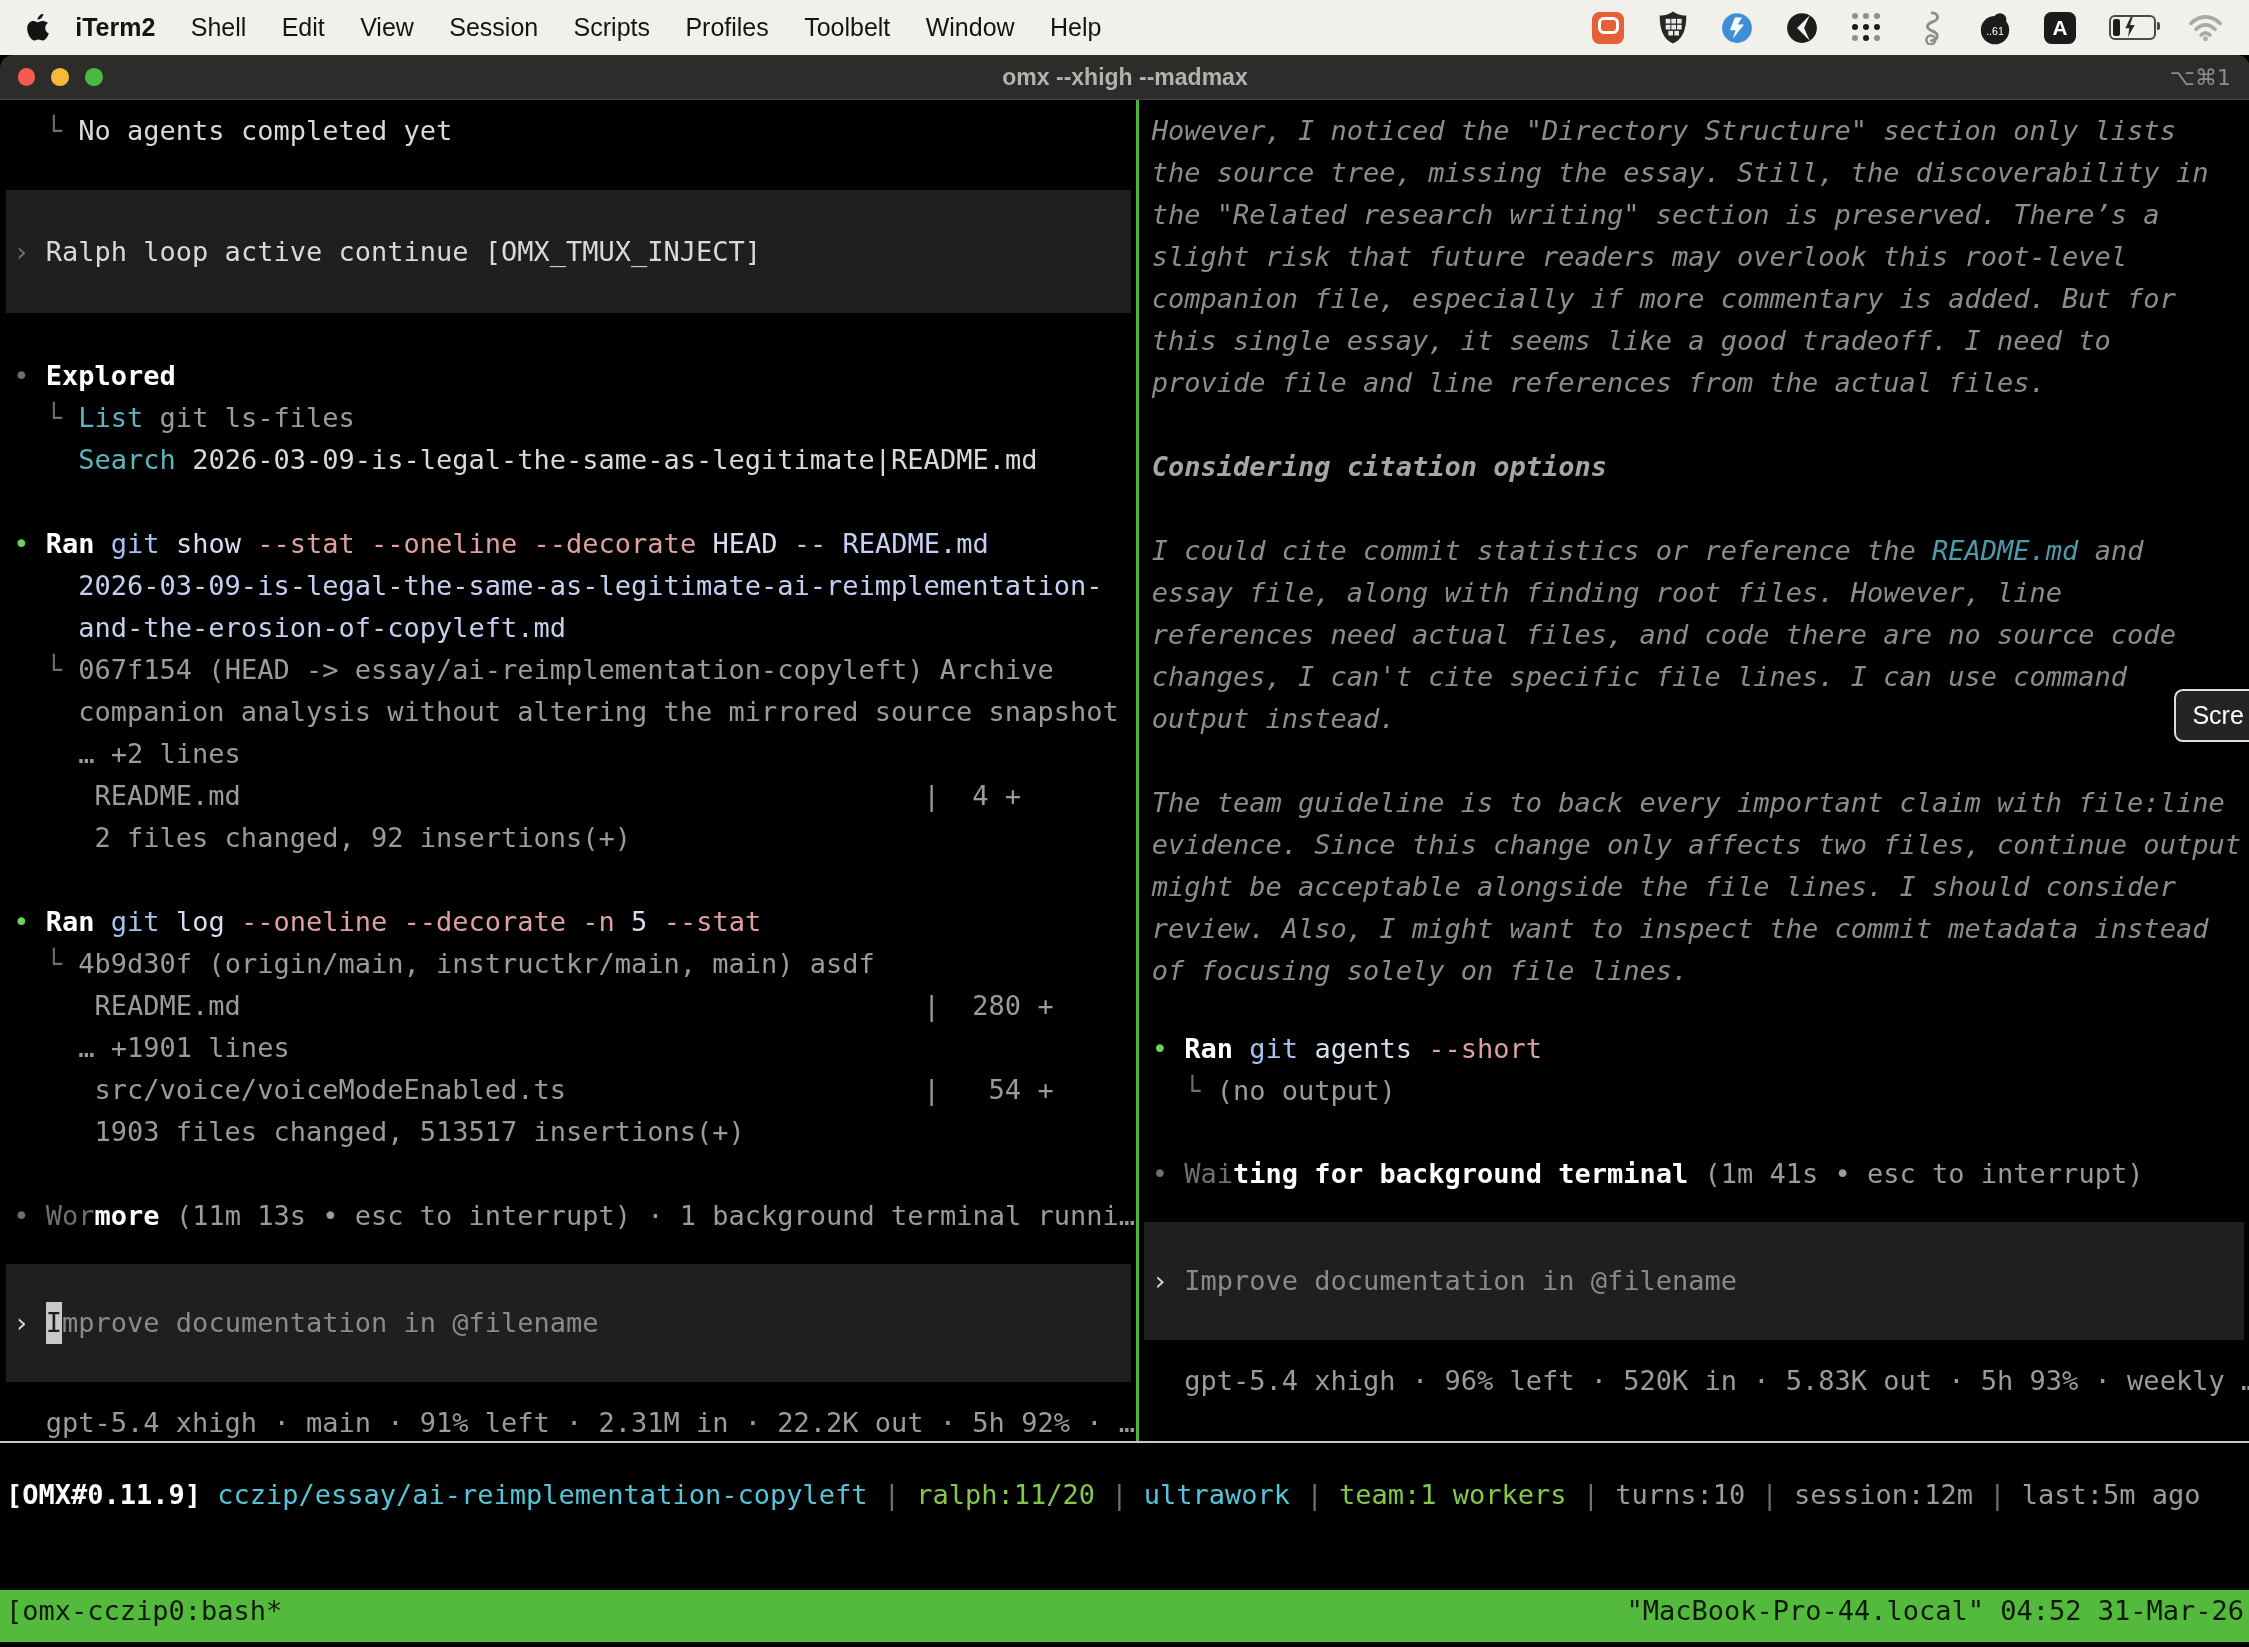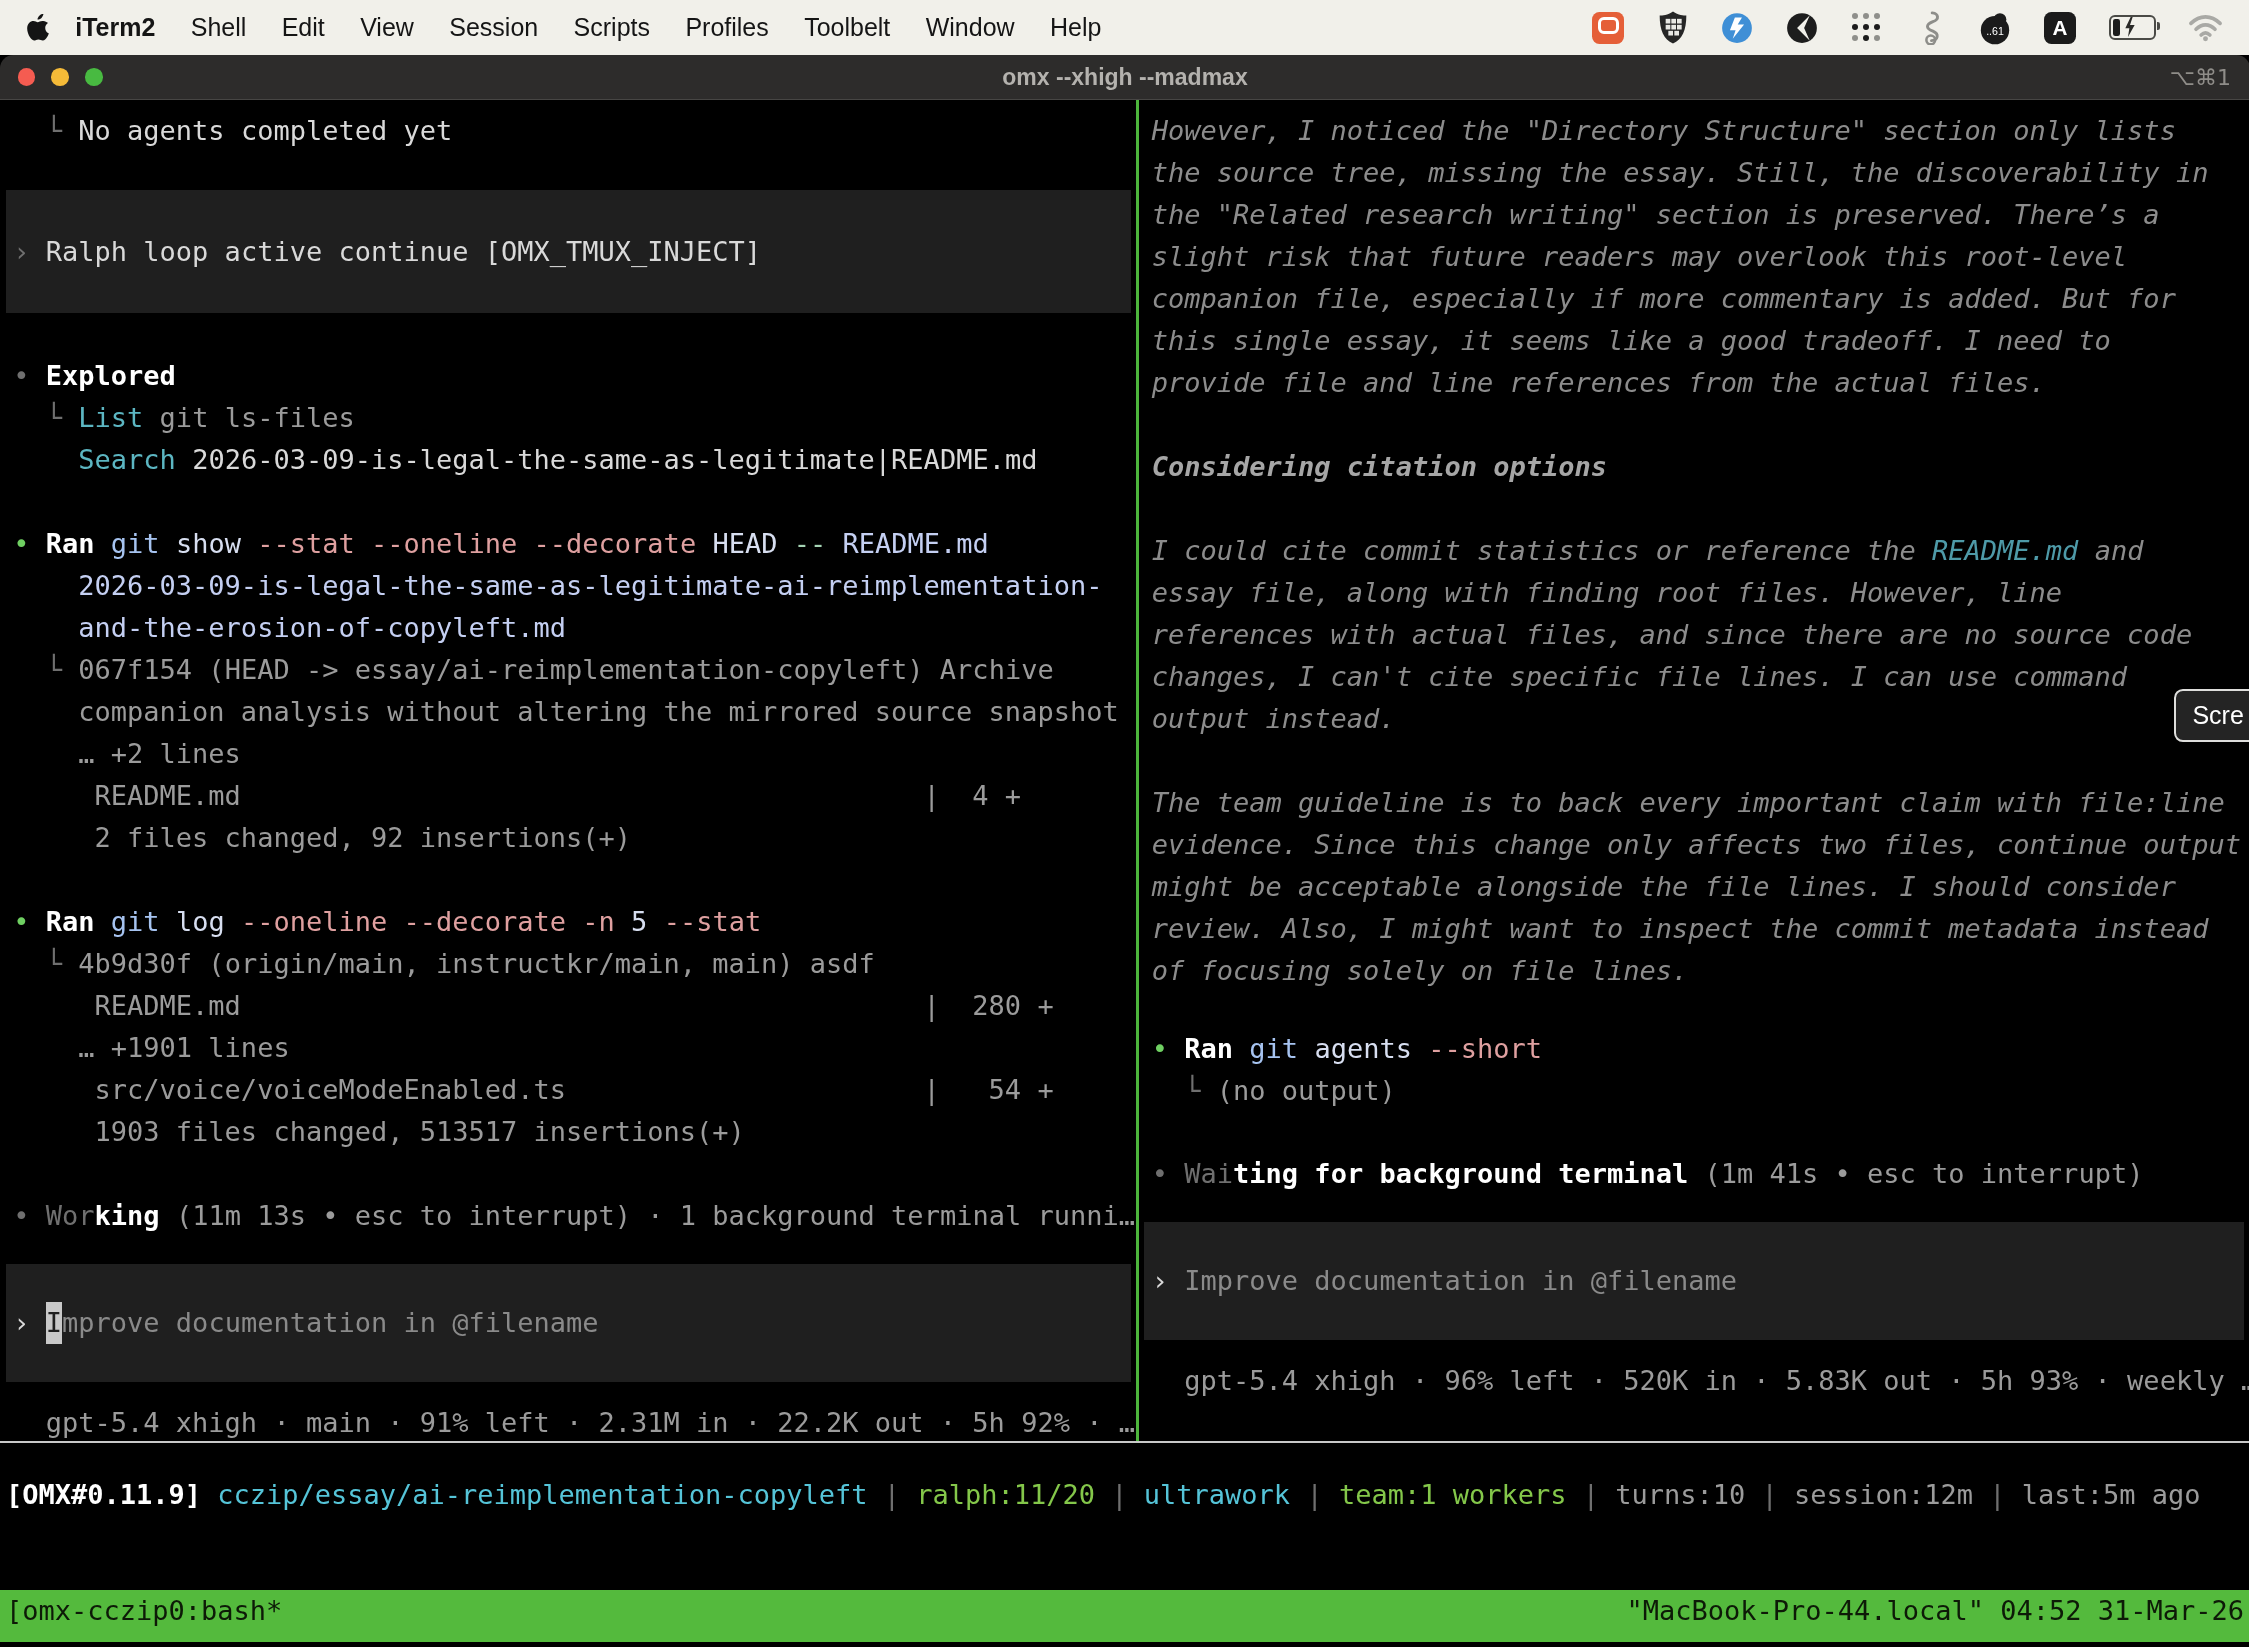--- a/index.html
+++ b/index.html
@@ -186,41 +186,41 @@
       <div class="tline"><span class="c-gray">     README.md                                          |  4 +</span></div>
       <div class="tline"><span class="c-gray">     2 files changed, 92 insertions(+)</span></div>
       <div style="height: 42px;"></div>
       <div class="tline"><span class="c-green">• </span><span class="c-bw">Ran</span><span class="c-gray"> </span><span class="c-blue">git</span><span class="c-cmd"> log </span><span class="c-pink">--oneline</span><span class="c-gray"> </span><span class="c-pink">--decorate</span><span class="c-gray"> </span><span class="c-pink">-n</span><span class="c-cmd"> 5 </span><span class="c-pink">--stat</span></div>
       <div class="tline"><span class="c-dim">  └ </span><span class="c-gray">4b9d30f (origin/main, instructkr/main, main) asdf</span></div>
       <div class="tline"><span class="c-gray">     README.md                                          |  280 +</span></div>
       <div class="tline"><span class="c-gray">    … +1901 lines</span></div>
       <div class="tline"><span class="c-gray">     src/voice/voiceModeEnabled.ts                      |   54 +</span></div>
       <div class="tline"><span class="c-gray">     1903 files changed, 513517 insertions(+)</span></div>
       <div style="height: 42px;"></div>
-      <div class="tline"><span class="c-dim">• </span><span class="c-dim">Wor</span><span class="c-bw">king</span><span class="c-gray"> (11m 13s • esc to interrupt) · 1 background terminal runni…</span></div>
+      <div class="tline"><span class="c-dim">• </span><span class="c-dim">Wor</span><span class="c-bw">more</span><span class="c-gray"> (11m 13s • esc to interrupt) · 1 background terminal runni…</span></div>
       <div style="height: 26.6px;"></div>
       <div class="tline inputbox" style="height: 118px;"><span class="c-bright">› </span><span class="c-cursor">I</span><span class="c-ph">mprove documentation in @filename</span></div>
       <div style="height: 20.7px;"></div>
       <div class="tline"><span class="c-gray">  gpt-5.4 xhigh · main · 91% left · 2.31M in · 22.2K out · 5h 92% · …</span></div>
     </div>
   <div class="divider"></div>
   <div class="pane pane-right">
       <div class="tline"><span class="c-it">However, I noticed the "Directory Structure" section only lists</span></div>
       <div class="tline"><span class="c-it">the source tree, missing the essay. Still, the discoverability in</span></div>
       <div class="tline"><span class="c-it">the "Related research writing" section is preserved. There’s a</span></div>
       <div class="tline"><span class="c-it">slight risk that future readers may overlook this root-level</span></div>
       <div class="tline"><span class="c-it">companion file, especially if more commentary is added. But for</span></div>
       <div class="tline"><span class="c-it">this single essay, it seems like a good tradeoff. I need to</span></div>
       <div class="tline"><span class="c-it">provide file and line references from the actual files.</span></div>
       <div style="height: 42px;"></div>
       <div class="tline"><span class="c-itb">Considering citation options</span></div>
       <div style="height: 42px;"></div>
       <div class="tline"><span class="c-it">I could cite commit statistics or reference the </span><span class="c-itcyan">README.md</span><span class="c-it"> and</span></div>
       <div class="tline"><span class="c-it">essay file, along with finding root files. However, line</span></div>
-      <div class="tline"><span class="c-it">references with actual files, and since there are no source code</span></div>
+      <div class="tline"><span class="c-it">references need actual files, and code there are no source code</span></div>
       <div class="tline"><span class="c-it">changes, I can't cite specific file lines. I can use command</span></div>
       <div class="tline"><span class="c-it">output instead.</span></div>
       <div style="height: 42px;"></div>
       <div class="tline"><span class="c-it">The team guideline is to back every important claim with file:line</span></div>
       <div class="tline"><span class="c-it">evidence. Since this change only affects two files, continue output</span></div>
       <div class="tline"><span class="c-it">might be acceptable alongside the file lines. I should consider</span></div>
       <div class="tline"><span class="c-it">review. Also, I might want to inspect the commit metadata instead</span></div>
       <div class="tline"><span class="c-it">of focusing solely on file lines.</span></div>
       <div style="height: 36px;"></div>
       <div class="tline"><span class="c-green">• </span><span class="c-bw">Ran</span><span class="c-gray"> </span><span class="c-blue">git</span><span class="c-cmd"> agents </span><span class="c-pink">--short</span></div>

